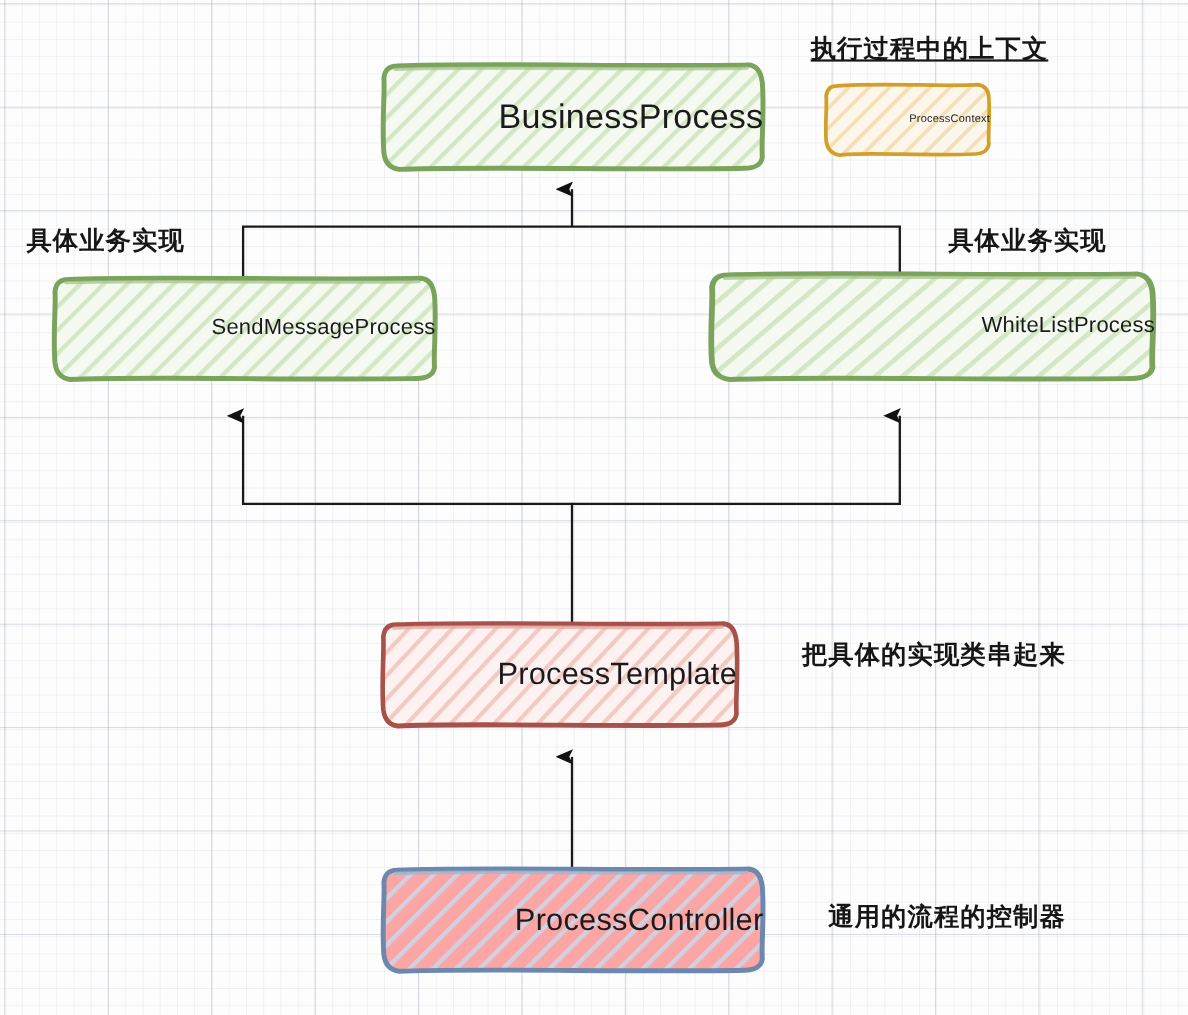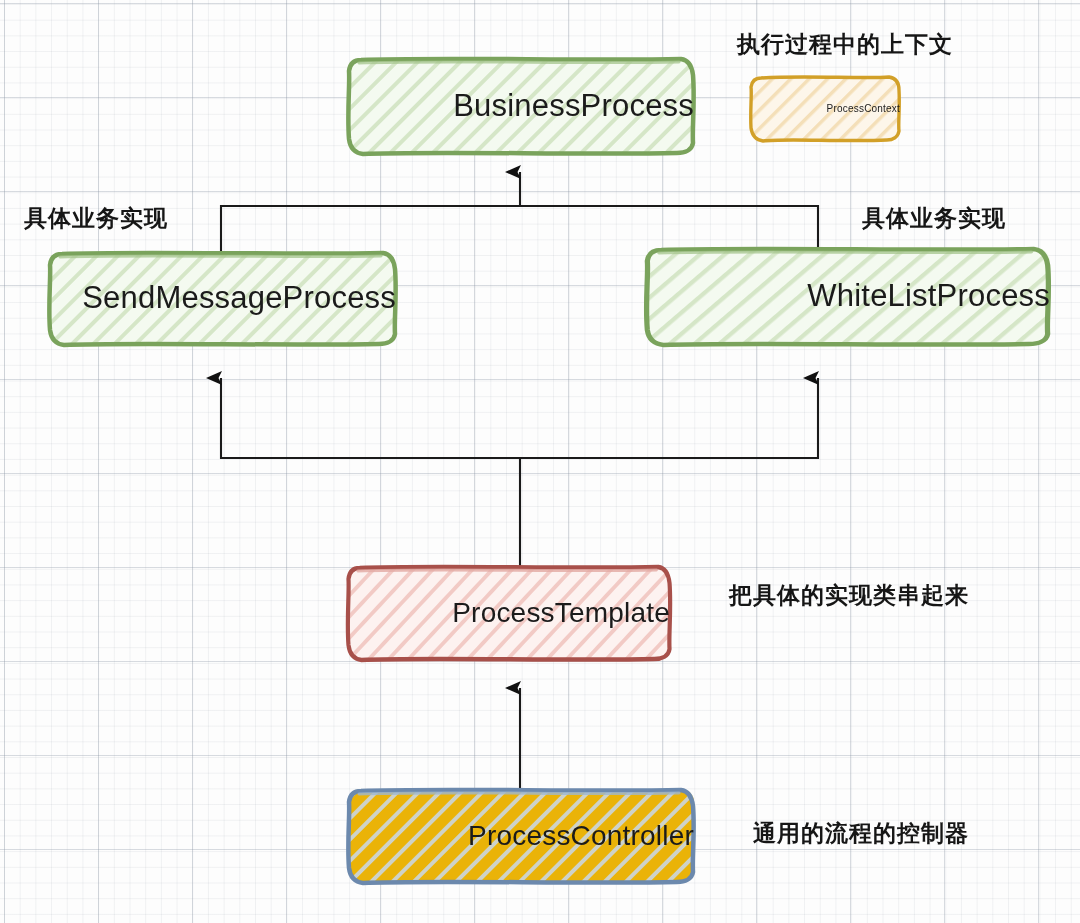--- a/index.html
+++ b/index.html
@@ -59,29 +59,29 @@
     z-index: 3;
     color: #1b1b1b;
     white-space: nowrap;
     letter-spacing: 0.2px;
   }
 
   
   .n-green   { background-color: #f4faf0; }
   .n-green   .node-label { font-size: 31px; }
   .n-greensm { background-color: #f4faf0; }
-  .n-greensm .node-label { font-size: 31px; }
+  .n-greensm .node-label { font-size: 20px; }
   
   .n-orange  { background-color: #fdf6ea; }
   .n-orange  .node-label { font-size: 10px; }
   
   .n-red     { background-color: #fdf2f0; }
   .n-red     .node-label { font-size: 28px; }
   
-  .n-blue    { background-color: #eab308; }
+  .n-blue    { background-color: #fca5a5; }
   .n-blue    .node-label { font-size: 28px; }
 
   
   .annot {
     position: absolute;
     color: #161616;
     font-family: "DejaVu Sans", "Liberation Sans", sans-serif;
     font-size: 23px;
     font-weight: 700;
     white-space: nowrap;
@@ -206,21 +206,21 @@
       <rect x="7" y="7" width="346" height="93" rx="13" fill="url(#hatchBlue1)" opacity="0.85"></rect>
       <path d="M20,9 C90,6 250,10 340,8 C348,9 351,16 352,24 C354,49 351,77 352,90
                C351,97 344,100 336,100 C250,102 80,98 22,101 C13,100 9,94 8,86
                C6,61 9,32 8,20 C9,12 13,9 20,9 Z" fill="none" stroke="#6c89ad" stroke-width="4.5" stroke-linecap="round"></path>
       <path d="M18,12 C95,9 252,13 338,11" fill="none" stroke="#9db6d1" stroke-width="3" stroke-linecap="round" opacity="0.8"></path>
     </svg>
     <span class="node-label">ProcessController</span>
   </div>
 
 
-  <div class="annot" style="left:737px; top:29px;">执行过程中的上下文</div>
+  <div class="annot" style="left:737px; top:29px;text-decoration:underline;">执行过程中的上下文</div>
 
   <div class="annot" style="left:24px; top:203px;">具体业务实现</div>
 
   <div class="annot" style="left:862px; top:203px;">具体业务实现</div>
 
   <div class="annot" style="left:729px; top:580px;">把具体的实现类串起来</div>
 
   <div class="annot" style="left:753px; top:818px;">通用的流程的控制器</div>
 
 </div>

